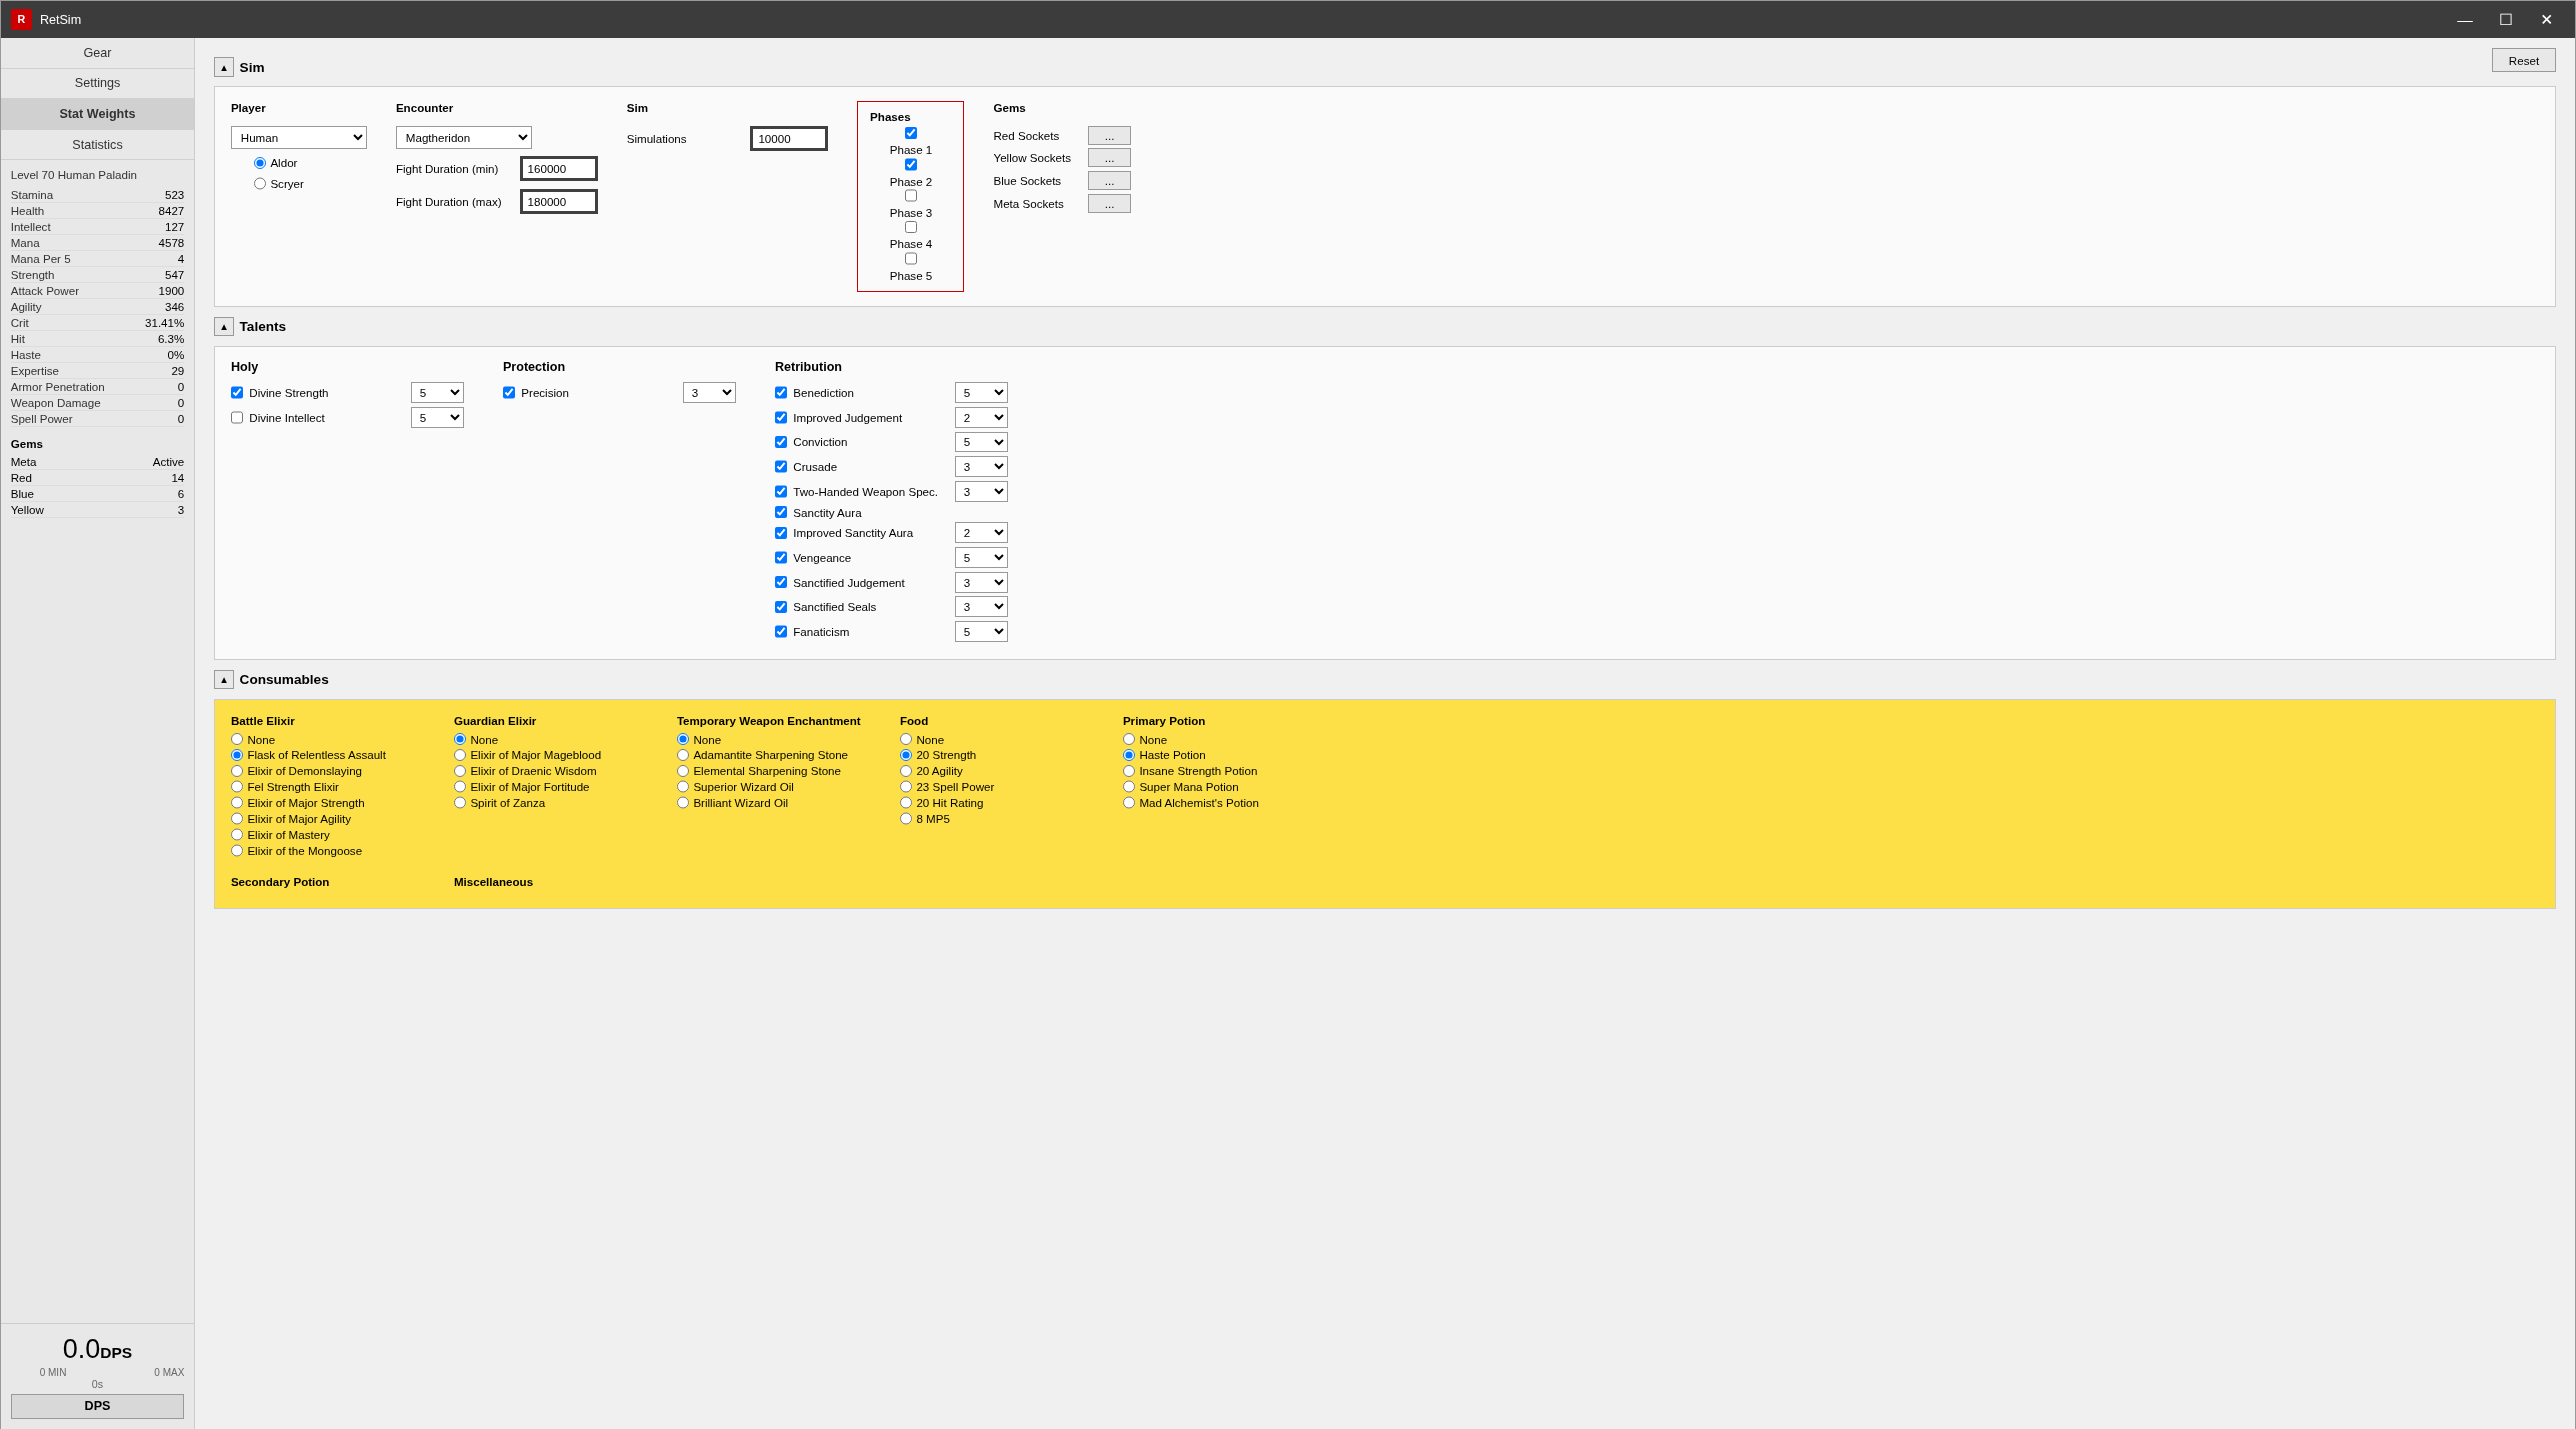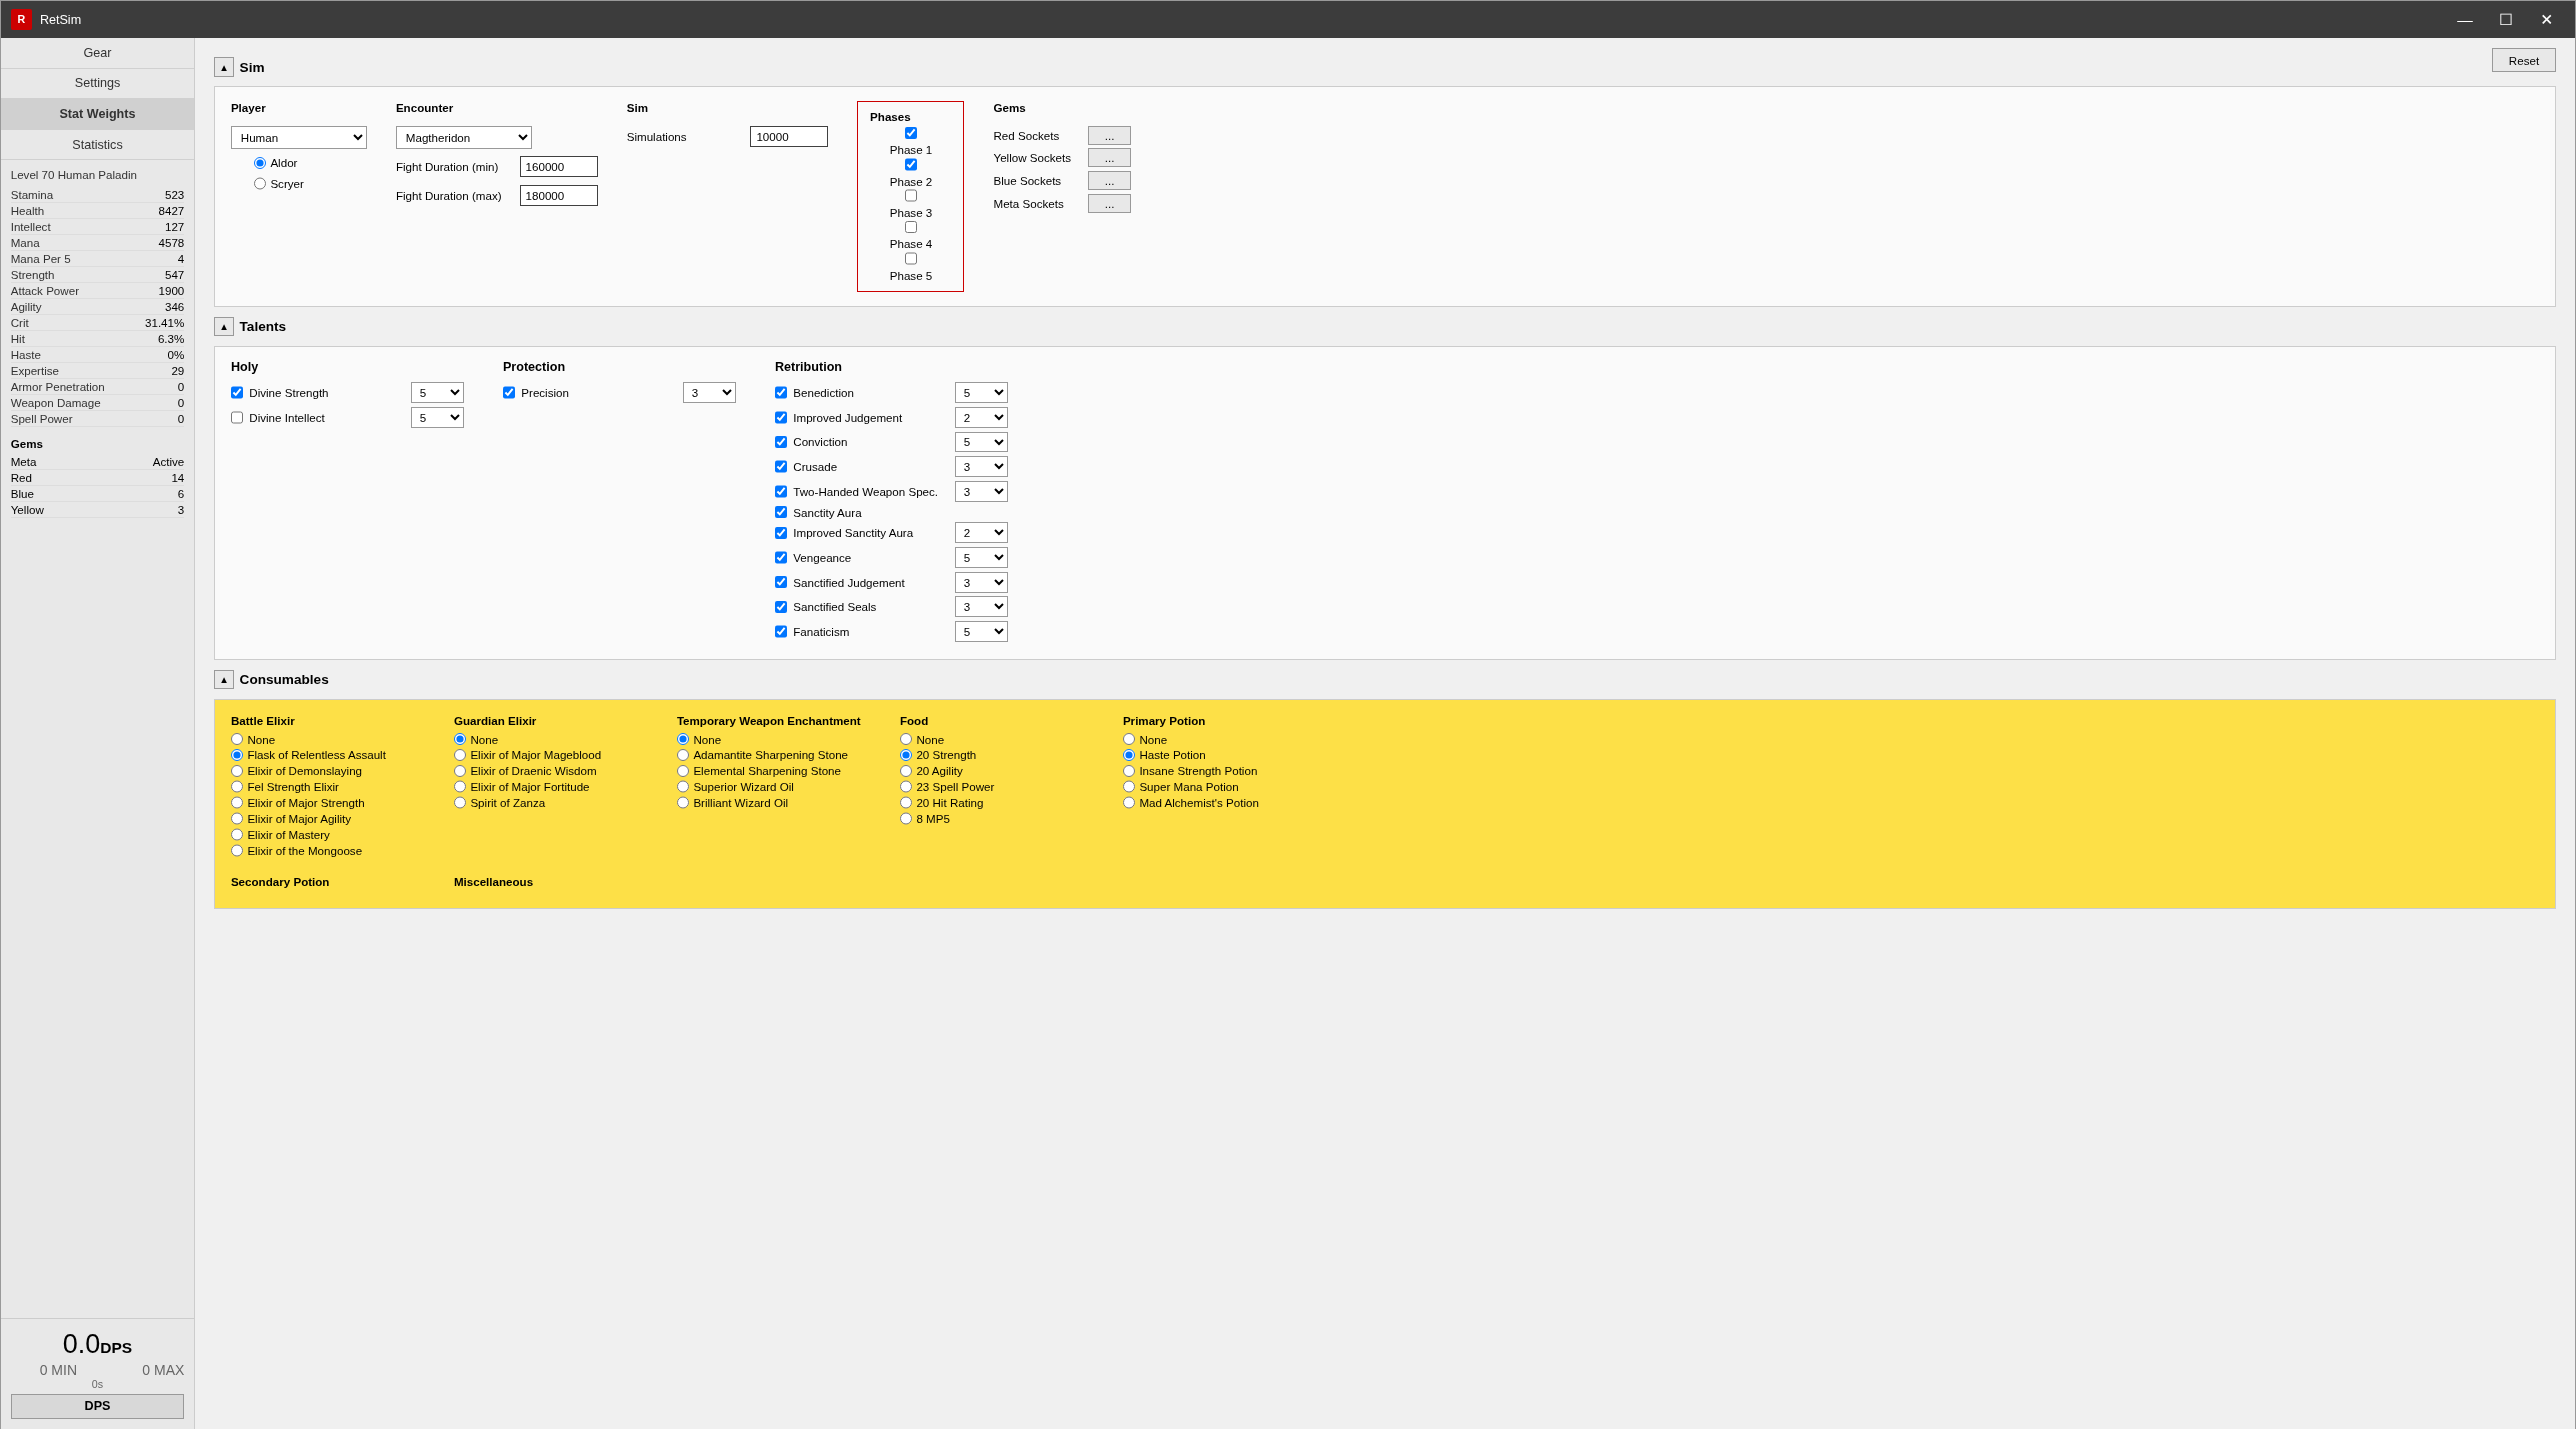--- a/index.html
+++ b/index.html
@@ -127,21 +127,21 @@
     }
     .dps-value {
       font-size: 27px;
       font-weight: 300;
     }
     .dps-value span.dps-unit {
       font-size: 15.5px;
       font-weight: bold;
     }
     .dps-minmax {
-      font-size: 14px;
+      font-size: 10px;
       color: #666;
       display: flex;
       justify-content: space-between;
       margin-top: 1.9px;
       padding-left: 29px;
     }
     .dps-time {
       font-size: 10.7px;
       color: #666;
       text-align: center;
@@ -215,21 +215,21 @@
     .sim-group { display: flex; flex-direction: column; gap: 7.8px; }
     .sim-group-label { font-size: 11.6px; font-weight: bold; margin-bottom: 3.9px; }
 
     .form-row {
       display: flex;
       align-items: center;
       gap: 7.8px;
     }
     .form-label { font-size: 11.6px; min-width: 116px; }
     .form-input {
-      border: 1px solid #404040;
+      border: 3px solid #404040;
       padding: 2.9px 4.9px;
       font-size: 11.6px;
       background: #fff;
     }
     .form-select {
       border: 1px solid #999;
       padding: 2.9px 4.9px;
       font-size: 11.6px;
       background: #fff;
       min-width: 136px;

